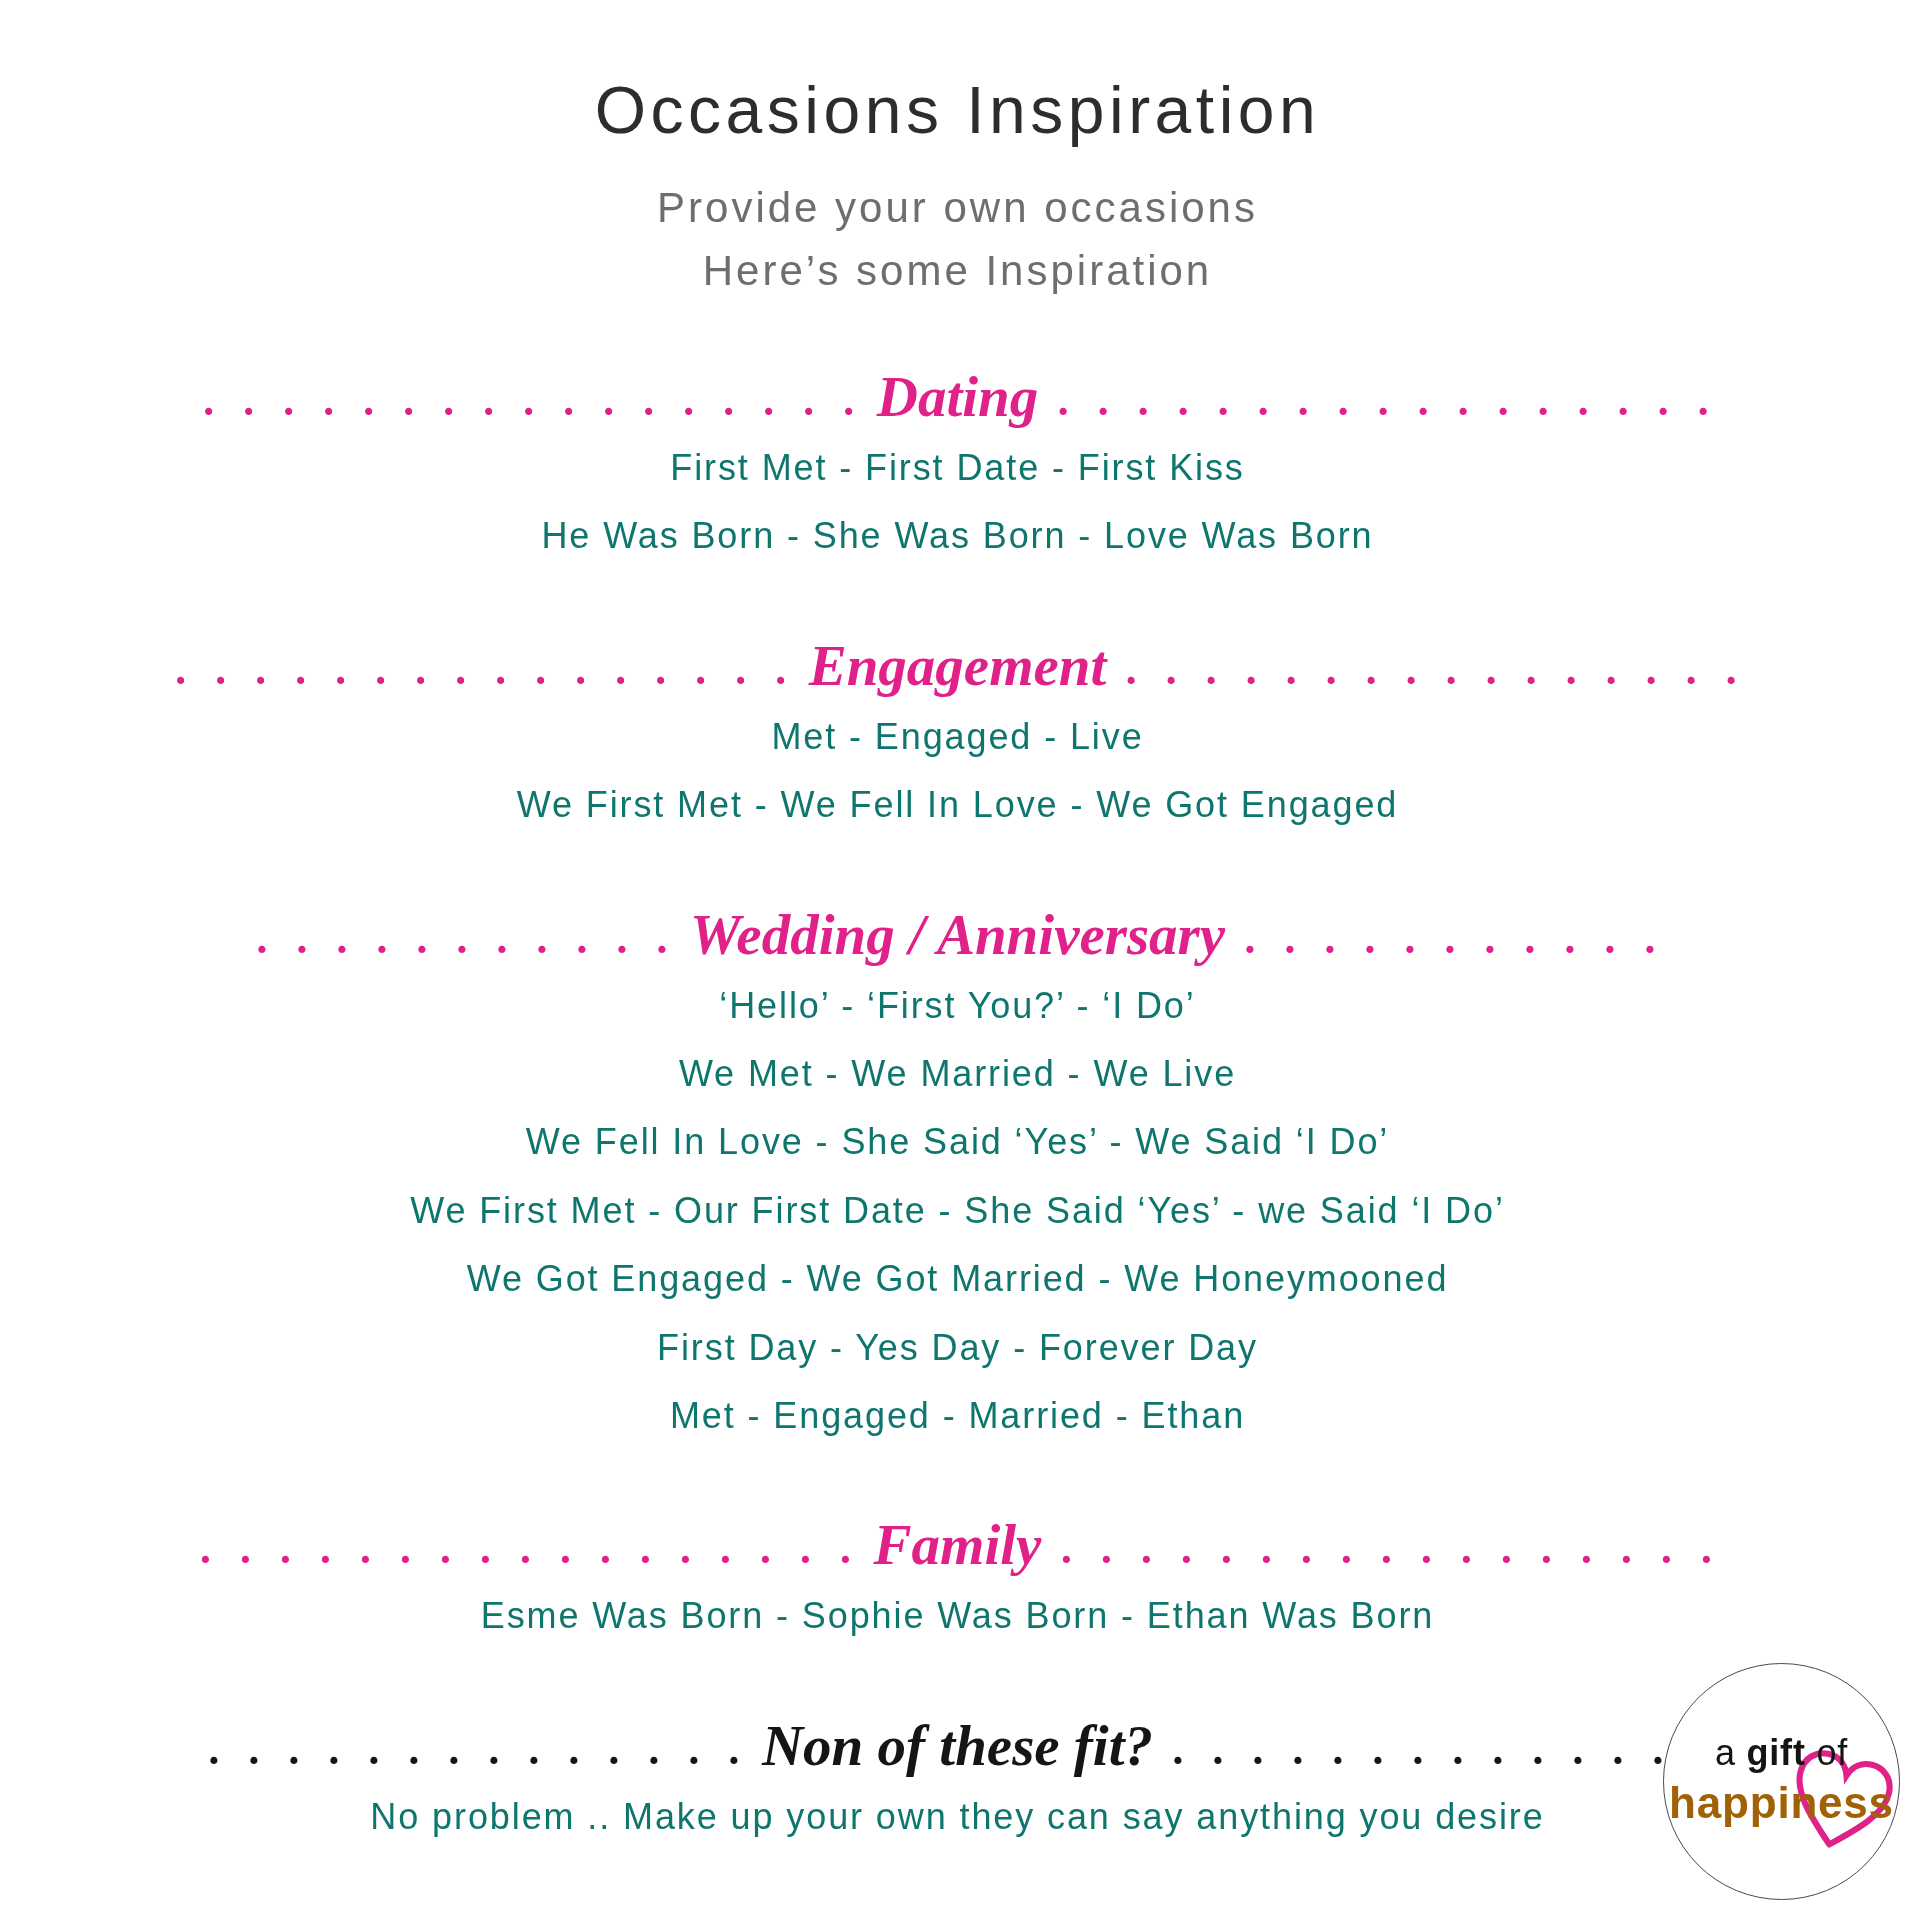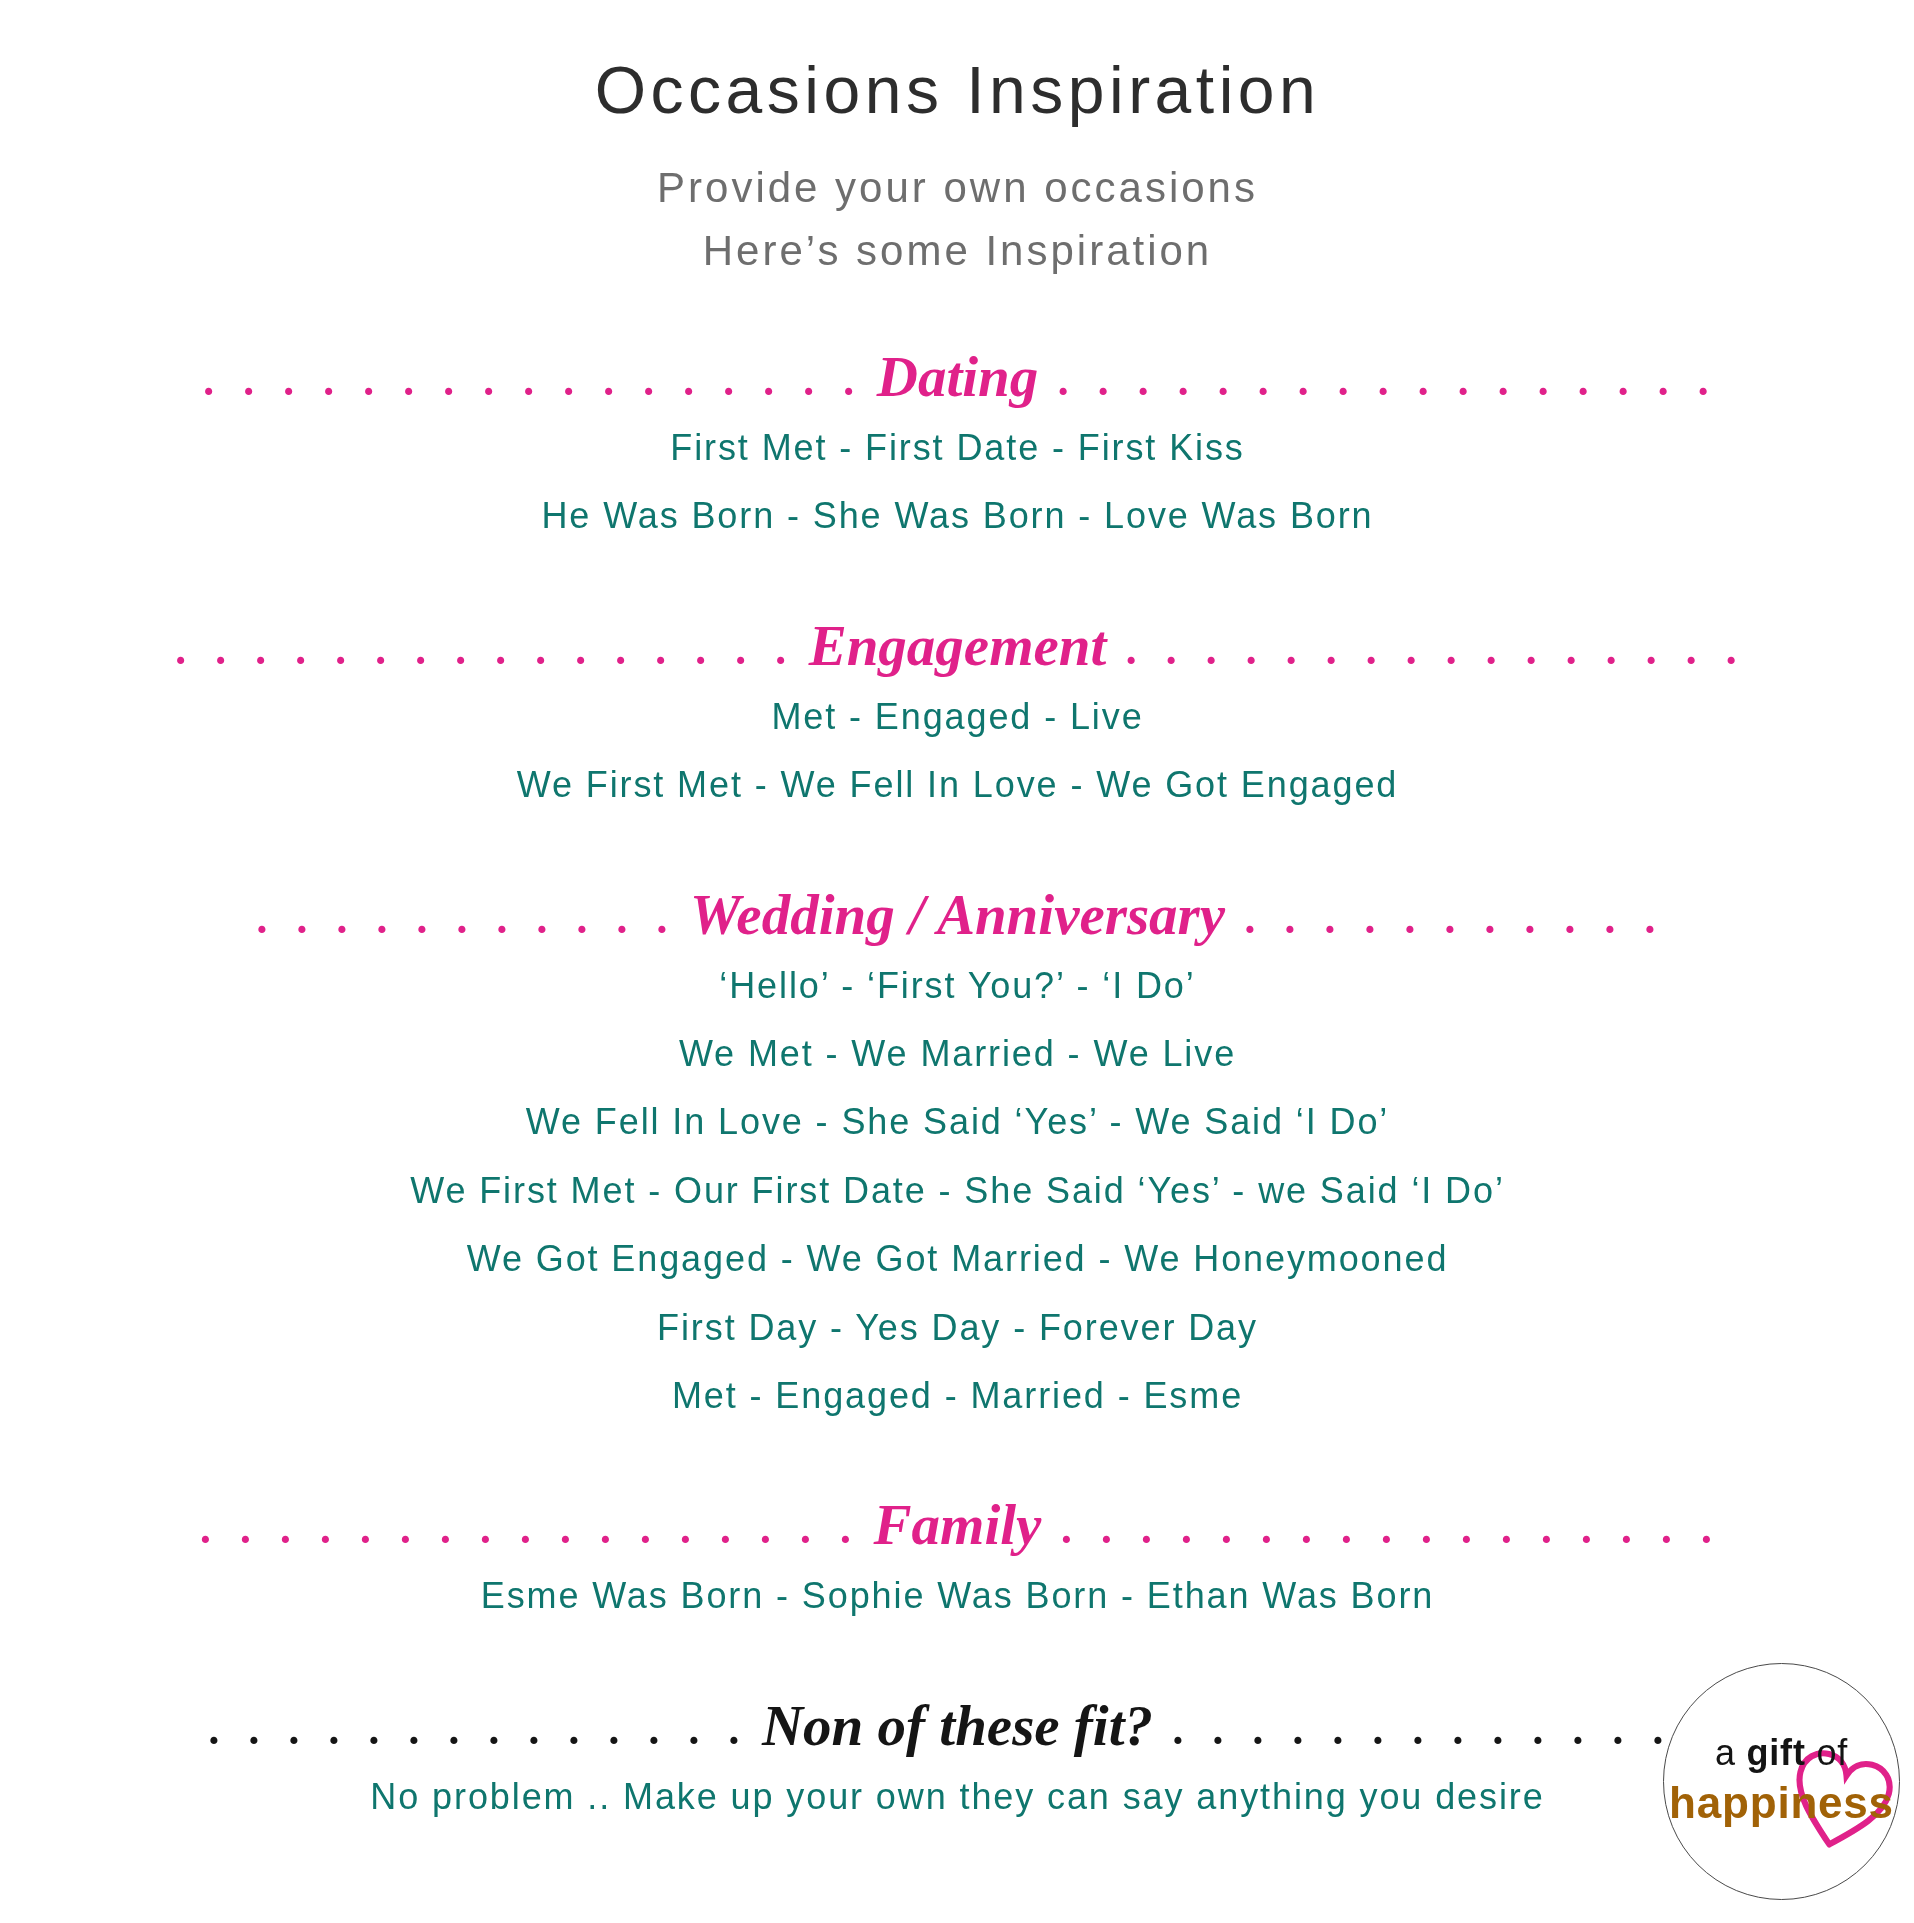--- a/index.html
+++ b/index.html
@@ -13,20 +13,21 @@
   .page{
     padding-top:57px;
     text-align:center;
   }
   .title{
     font-size:66px;
     letter-spacing:4.5px;
     color:#2d2d2d;
     font-weight:400;
     line-height:1;
+    margin-top:20px;
   }
   .subtitle{
     margin-top:33px;
     font-size:42px;
     letter-spacing:3px;
     color:#6e6e6e;
     line-height:1.5;
     text-align:center;
   }
   .script-header{
@@ -125,21 +126,21 @@
   </div>
 
   <div class="script-header pink"><span class="dots">. . . . . . . . . . .</span><span class="label">Wedding / Anniversary</span><span class="dots">. . . . . . . . . . .</span></div>
   <div class="items">
     <div class="item">‘Hello’ - ‘First You?’ - ‘I Do’</div>
     <div class="item">We Met - We Married - We Live</div>
     <div class="item">We Fell In Love - She Said ‘Yes’ - We Said ‘I Do’</div>
     <div class="item">We First Met - Our First Date - She Said ‘Yes’ - we Said ‘I Do’</div>
     <div class="item">We Got Engaged - We Got Married - We Honeymooned</div>
     <div class="item">First Day - Yes Day - Forever Day</div>
-    <div class="item">Met - Engaged - Married - Esme</div>
+    <div class="item">Met - Engaged - Married - Ethan</div>
   </div>
 
   <div class="script-header pink"><span class="dots">. . . . . . . . . . . . . . . . .</span><span class="label">Family</span><span class="dots">. . . . . . . . . . . . . . . . .</span></div>
   <div class="items">
     <div class="item">Esme Was Born - Sophie Was Born - Ethan Was Born</div>
   </div>
 
   <div class="script-header black"><span class="dots">. . . . . . . . . . . . . .</span><span class="label">Non of these fit?</span><span class="dots">. . . . . . . . . . . . . .</span></div>
   <div class="items">
     <div class="item">No problem .. Make up your own they can say anything you desire</div>

